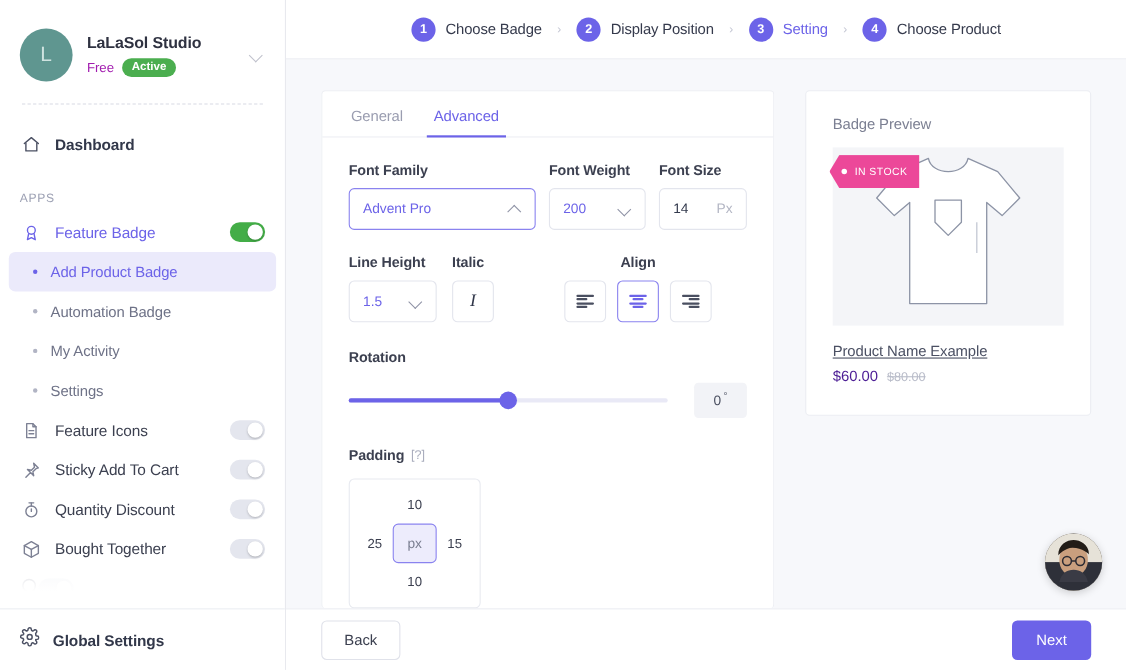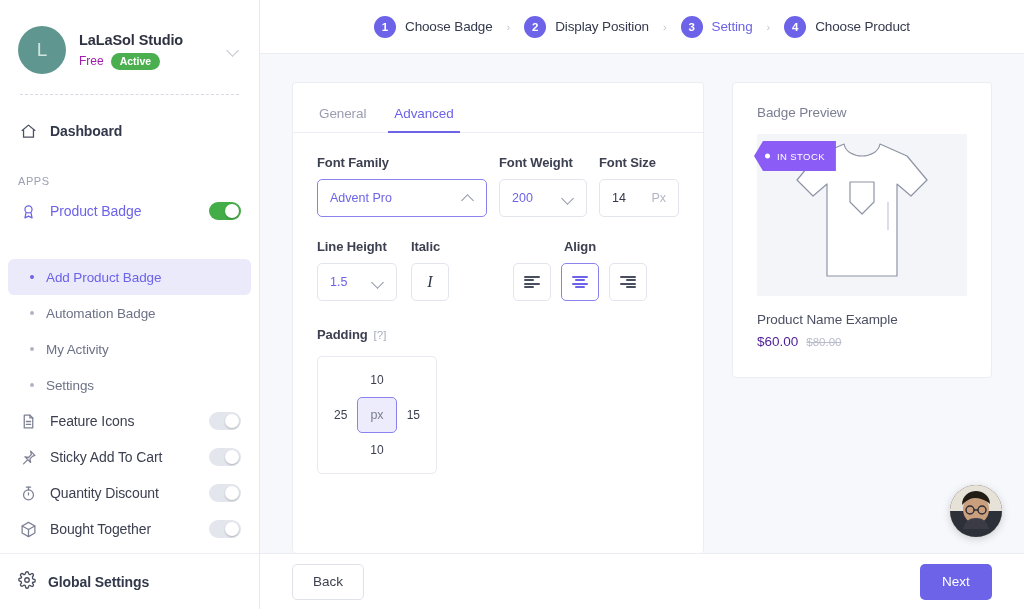--- a/index.html
+++ b/index.html
@@ -96,21 +96,21 @@
   .sub-item {
     display: flex; align-items: center;
     height: 36px; margin: 0 8px; padding: 0 10px 0 22px;
     border-radius: 6px; cursor: pointer;
   }
   .sub-item .dot {
     width: 4px; height: 4px; border-radius: 50%;
     background: #b1b4c4; margin-right: 12px; flex:0 0 4px;
   }
   .sub-item .sub-label { font-size: 13.5px; color: #6e7287; letter-spacing:-.1px; }
-  .sub-item.selected { background: #ebeafb; margin-top: 30px; }
+  .sub-item.selected { background: #ebeafb; }
   .sub-item.selected .sub-label { color: #6c63e8; }
   .sub-item.selected .dot { background: #6c63e8; }
 
   .fade-row {
     position: relative; height: 24px; margin: 0 8px;
     overflow: hidden;
   }
   .fade-row .inner { display:flex; align-items:center; height:36px; padding: 0 10px;
                      opacity: .25; }
   .fade-row::after {
@@ -288,34 +288,34 @@
   }
   .preview-title { font-size: 13.5px; color: #7b7f92; letter-spacing:-.1px; }
   .preview-img {
     margin-top: 14px; height: 162px; background: #f4f5f8;
     position: relative; overflow: visible;
   }
   .tshirt { position:absolute; left:50%; top: 2px; transform: translateX(-50%); }
   .tag {
     position: absolute; left: -3px; top: 7px;
     height: 30px; padding: 0 11px 0 19px;
-    background: #8b5cf6;
+    background: #ec4899;
     display: flex; align-items: center;
     clip-path: polygon(9px 0, 100% 0, 100% 100%, 9px 100%, 0 50%);
     z-index: 3;
   }
   .tag .hole {
     position:absolute; left: 11px; top: 50%; transform: translateY(-50%);
     width: 5px; height: 5px; border-radius: 50%; background: #ffffff;
   }
   .tag .tag-text {
     font-size: 9.5px; color: #ffffff; letter-spacing: .4px;
     margin-left: 4px; white-space: nowrap;
   }
-  .prod-name { margin-top: 16px; font-size: 13.5px; color: #4b5063; letter-spacing:-.1px;}
+  .prod-name { margin-top: 16px; font-size: 13.5px; color: #4b5063; letter-spacing:-.1px;text-decoration:underline;}
   .prod-price-row { margin-top: 7px; display:flex; align-items: baseline; gap: 8px; }
   .price-now { font-size: 13.5px; color: #4c1d95; }
   .price-old { font-size: 11.5px; color: #b9bcc9; text-decoration: line-through; }
 
   
   .footer {
     height: 56px; flex: 0 0 56px;
     background: #ffffff; border-top: 1px solid #ebedf2;
     display: flex; align-items: center; justify-content: space-between;
     padding: 0 32px;
@@ -372,21 +372,21 @@
 
   <div class="apps-title">APPS</div>
 
   <div class="nav-item nav-app active">
     <span class="ico">
       <svg width="17" height="17" viewBox="0 0 24 24" fill="none" stroke="#6c63e8" stroke-width="1.8" stroke-linecap="round" stroke-linejoin="round">
         <circle cx="12" cy="9" r="5"></circle>
           <path d="M8.5 13.5L7 21l5-2.5L17 21l-1.5-7.5"></path>
       </svg>
     </span>
-    <span class="nav-label">Product Badge</span>
+    <span class="nav-label">Feature Badge</span>
     <span class="toggle on">
         <span class="knob"></span>
       </span>
   </div>
 
   <div class="sub-item selected">
     <span class="dot"></span>
     <span class="sub-label">Add Product Badge</span>
   </div>
   <div class="sub-item">
@@ -580,20 +580,33 @@
                     <i></i>
                     <i></i>
                     <i></i>
                     <i></i>
                   </span>
               </div>
             </div>
           </div>
         </div>
 
+        <div class="row3">
+          <div class="fld-label">Rotation</div>
+          <div class="slider-row">
+            <div class="slider">
+              <div class="fill" id="rot-fill" style="width: 50%;"></div>
+              <div class="thumb" id="rot-thumb" style="left: 50%;"></div>
+            </div>
+            <div class="rot-box">
+              <span>0</span>
+              <span class="deg">°</span>
+            </div>
+          </div>
+        </div>
 
         <div class="row4">
           <div class="pad-label-row">
             <span class="fld-label" style="margin-bottom:0">Padding</span>
             <span class="pad-help">[?]</span>
           </div>
           <div class="pad-box">
             <span class="pad-val pad-top">10</span>
             <span class="pad-val pad-left">25</span>
             <span class="pad-val pad-right">15</span>

